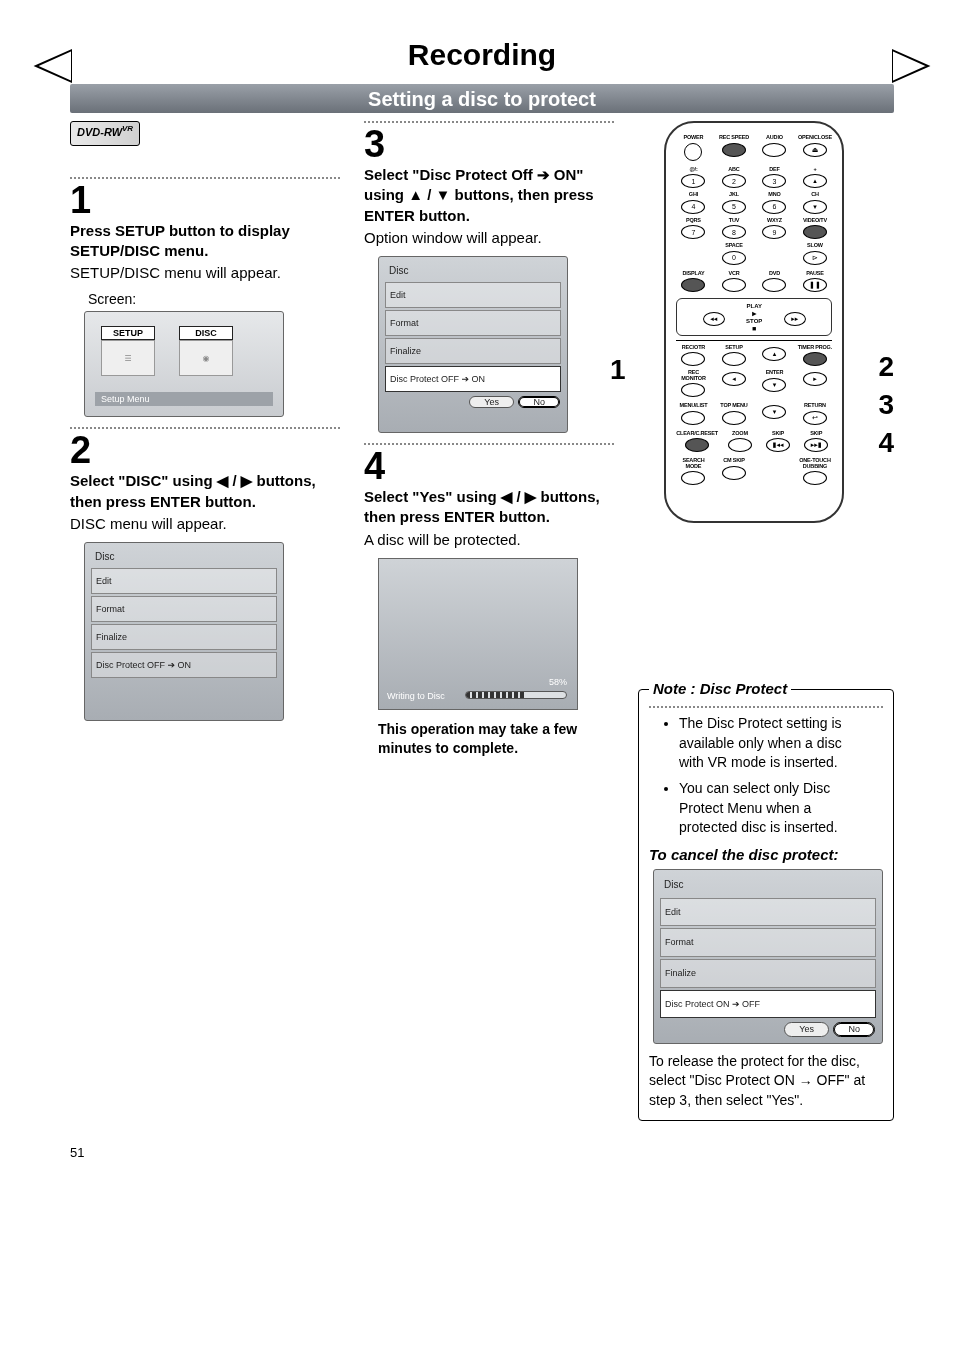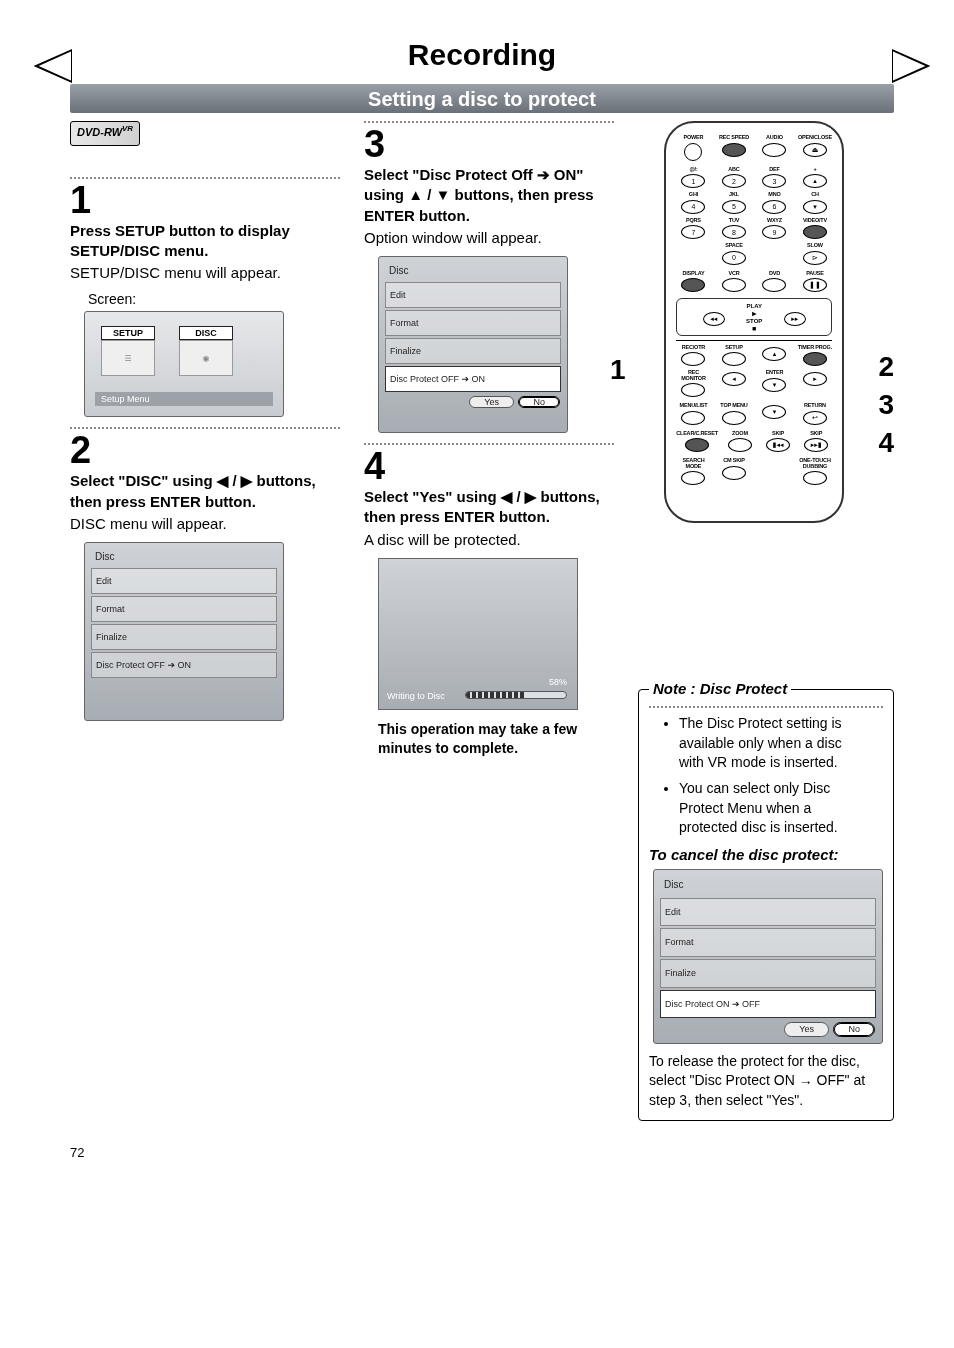--- a/index.html
+++ b/index.html
@@ -592,14 +592,14 @@
           <div class="yn-row">
             <span class="yn-btn">Yes</span>
             <span class="yn-btn sel">No</span>
           </div>
         </div>
         <div style="margin-top:6px">To release the protect for the disc, select "Disc Protect ON → OFF" at step 3, then select "Yes".</div>
       </div>
     </div>
   </div>
 
-  <div class="page-num">72</div>
+  <div class="page-num">51</div>
 </div>
 
 </body></html>

